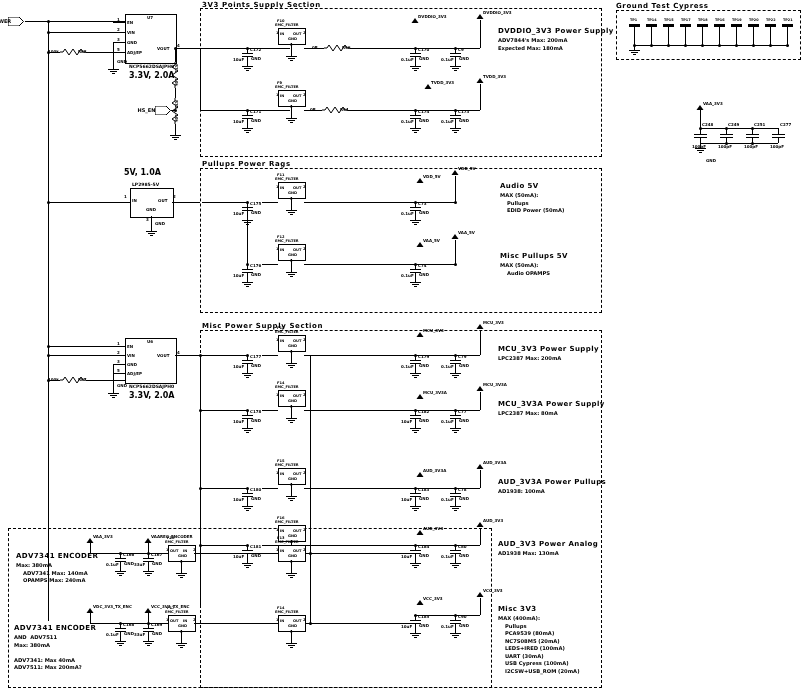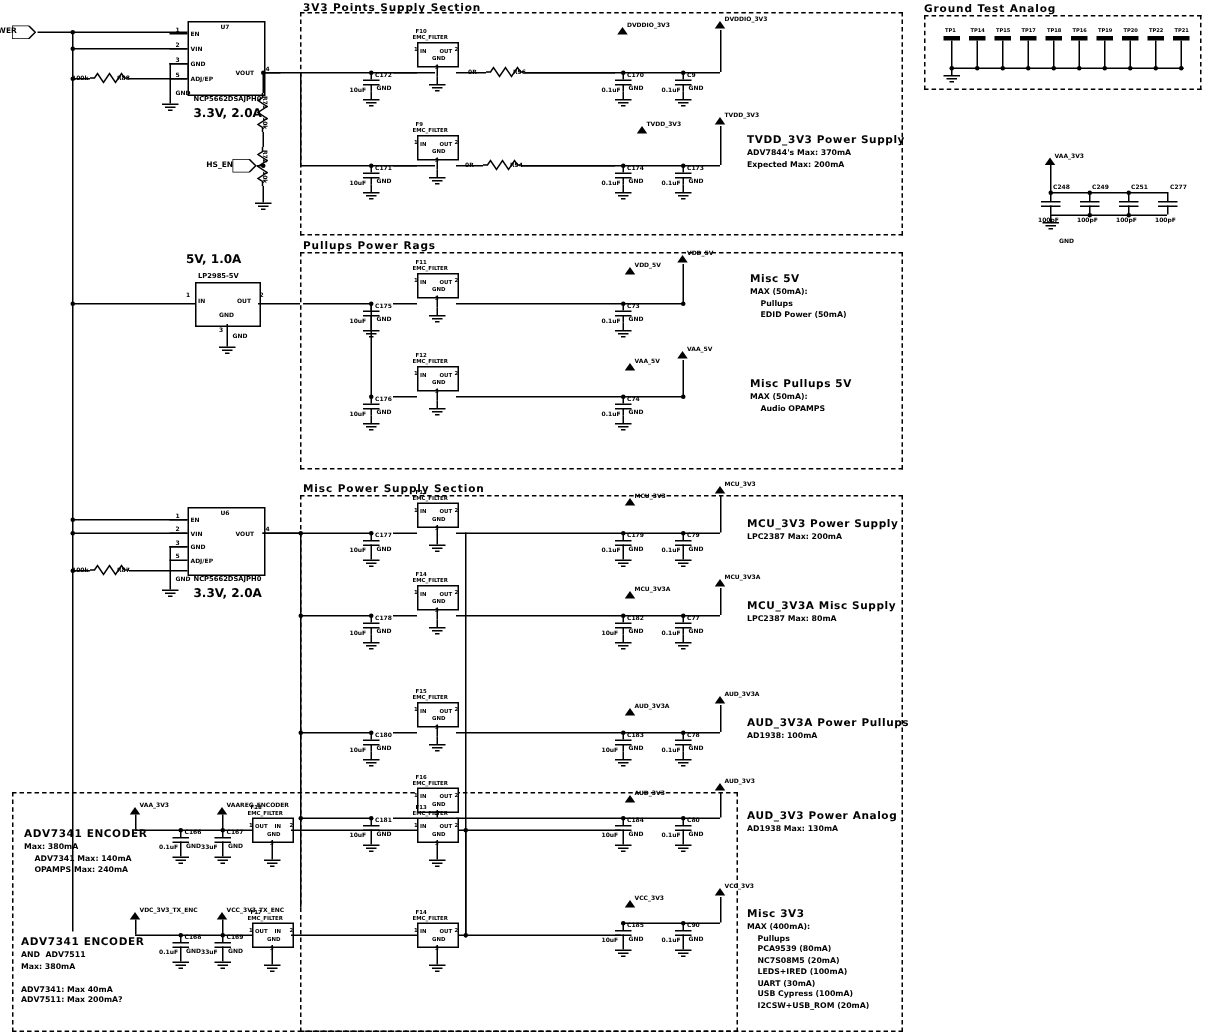--- a/index.html
+++ b/index.html
@@ -46,21 +46,21 @@
 <body>
 
 <div id="sheet">
     <div class="sec" style="left: 200px; top: 8px; width: 400px; height: 147px;"></div>
     <div class="sectitle" style="left: 202px; top: 1px;">3V3 Points Supply Section</div>
     <div class="sec" style="left: 200px; top: 168px; width: 400px; height: 143px;"></div>
     <div class="sectitle" style="left: 202px; top: 160px;">Pullups Power Rags</div>
     <div class="sec" style="left: 200px; top: 330px; width: 400px; height: 356px;"></div>
     <div class="sectitle" style="left: 202px; top: 322px;">Misc Power Supply Section</div>
     <div class="sec" style="left: 616px; top: 10px; width: 183px; height: 48px;"></div>
-    <div class="sectitle" style="left: 616px; top: 2px;">Ground Test Analog</div>
+    <div class="sectitle" style="left: 616px; top: 2px;">Ground Test Cypress</div>
     <div class="sec" style="left: 8px; top: 528px; width: 482px; height: 158px;"></div>
     <div class="icbox" style="left: 125px; top: 14px; width: 50px; height: 48px;"></div>
     <div class="iclbl" style="left: 147px; top: 15px;">U7</div>
     <div class="wh" style="left: 113px; top: 22px; width: 12px; height: 1px;"></div>
     <div class="pinnum" style="left: 117px; top: 17px;">1</div>
     <div class="pinname" style="left: 127px; top: 20px;">EN</div>
     <div class="wh" style="left: 113px; top: 32px; width: 12px; height: 1px;"></div>
     <div class="pinnum" style="left: 117px; top: 27px;">2</div>
     <div class="pinname" style="left: 127px; top: 30px;">VIN</div>
     <div class="wh" style="left: 113px; top: 42px; width: 12px; height: 1px;"></div>
@@ -942,23 +942,23 @@
     <div class="tplbl" style="left: 766px; top: 18px;">TP22</div>
     <div class="dot" style="left: 770px; top: 45px;"></div>
     <div class="capplate" style="left: 782px; top: 24px; width: 11px; height: 3px;"></div>
     <div class="wv" style="left: 787px; top: 27px; width: 1px; height: 18px;"></div>
     <div class="tplbl" style="left: 783px; top: 18px;">TP21</div>
     <div class="dot" style="left: 787px; top: 45px;"></div>
     <div class="wv" style="left: 634px; top: 45px; width: 1px; height: 5px;"></div>
     <div class="gnd1" style="left: 629px; top: 50px; width: 11px; height: 1px;"></div>
     <div class="gnd1" style="left: 631px; top: 52px; width: 7px; height: 1px;"></div>
     <div class="gnd1" style="left: 633px; top: 54px; width: 3px; height: 1px;"></div>
-    <div class="desc" style="left: 498px; top: 89px;"><span class="h">TVDD_3V3 Power Supply</span><span class="l">ADV7844's Max: 370mA</span><span class="l">Expected Max: 200mA</span></div>
-    <div class="desc" style="left: 500px; top: 182px;"><span class="h">Misc 5V</span><span class="l">MAX (50mA):</span><span class="l i">Pullups</span><span class="l i">EDID Power (50mA)</span></div>
+    <div class="desc" style="left: 498px; top: 27px;"><span class="h">DVDDIO_3V3 Power Supply</span><span class="l">ADV7844's Max: 200mA</span><span class="l">Expected Max: 180mA</span></div>
+    <div class="desc" style="left: 500px; top: 182px;"><span class="h">Audio 5V</span><span class="l">MAX (50mA):</span><span class="l i">Pullups</span><span class="l i">EDID Power (50mA)</span></div>
     <div class="desc" style="left: 500px; top: 252px;"><span class="h">Misc Pullups 5V</span><span class="l">MAX (50mA):</span><span class="l i">Audio OPAMPS</span></div>
     <div class="desc" style="left: 498px; top: 345px;"><span class="h">MCU_3V3 Power Supply</span><span class="l">LPC2387 Max: 200mA</span></div>
-    <div class="desc" style="left: 498px; top: 400px;"><span class="h">MCU_3V3A Misc Supply</span><span class="l">LPC2387 Max: 80mA</span></div>
+    <div class="desc" style="left: 498px; top: 400px;"><span class="h">MCU_3V3A Power Supply</span><span class="l">LPC2387 Max: 80mA</span></div>
     <div class="desc" style="left: 498px; top: 478px;"><span class="h">AUD_3V3A Power Pullups</span><span class="l">AD1938: 100mA</span></div>
     <div class="desc" style="left: 498px; top: 540px;"><span class="h">AUD_3V3 Power Analog</span><span class="l">AD1938 Max: 130mA</span></div>
     <div class="desc" style="left: 498px; top: 605px;"><span class="h">Misc 3V3</span><span class="l">MAX (400mA):</span><span class="l i">Pullups</span><span class="l i">PCA9539 (80mA)</span><span class="l i">NC7S08M5 (20mA)</span><span class="l i">LEDS+IRED (100mA)</span><span class="l i">UART (30mA)</span><span class="l i">USB Cypress (100mA)</span><span class="l i">I2CSW+USB_ROM (20mA)</span></div>
     <div class="desc" style="left: 16px; top: 552px;"><span class="h">ADV7341 ENCODER</span><span class="l">Max: 380mA</span><span class="l i">ADV7341 Max: 140mA</span><span class="l i">OPAMPS Max: 240mA</span></div>
     <div class="desc" style="left: 14px; top: 624px;"><span class="h">ADV7341 ENCODER</span><span class="l">AND  ADV7511</span><span class="l">Max: 380mA</span><span class="l">&nbsp;</span><span class="l">ADV7341: Max 40mA</span><span class="l">ADV7511: Max 200mA?</span></div>
   </div>
 
 </body></html>

